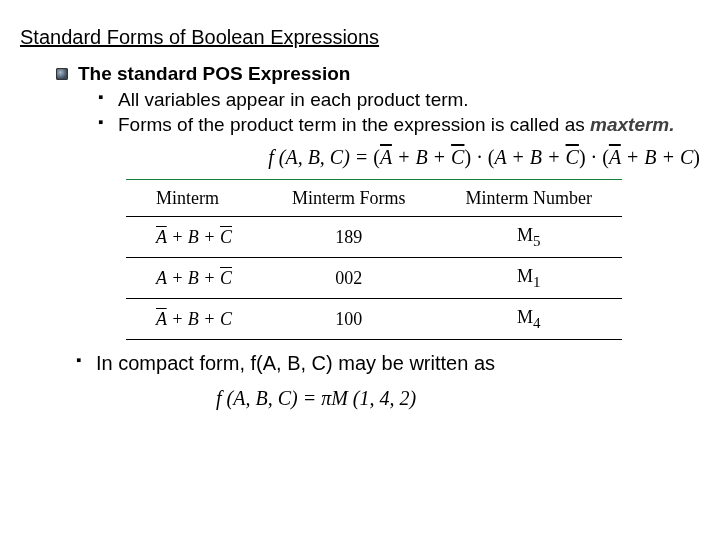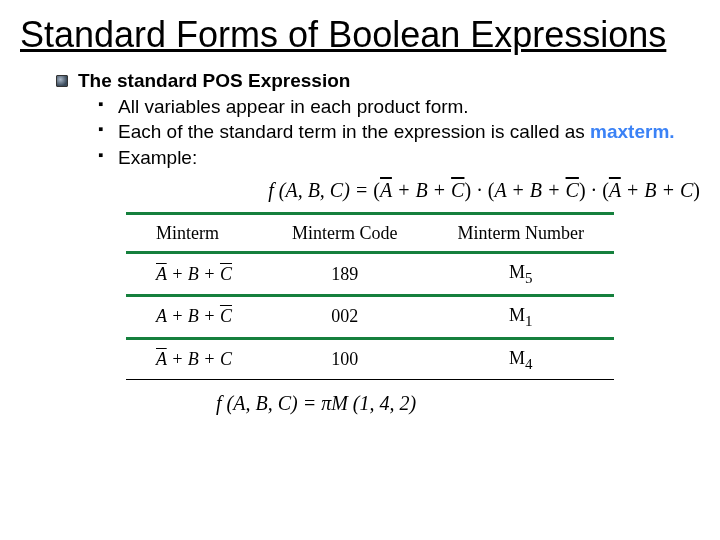--- a/index.html
+++ b/index.html
@@ -9,23 +9,23 @@
     height: 540px;
     font-family: Arial, Helvetica, sans-serif;
     background: #fff;
     color: #000;
     box-sizing: border-box;
   }
   .slide {
     padding: 10px 20px 10px 20px;
   }
   .title {
-    font-size: 36px;
+    font-size: 20px;
     text-decoration: underline;
-    margin: 4px 0 12px 0;
+    margin: 16px 0 12px 0;
     font-weight: normal;
   }
   .body {
     padding-left: 36px;
     font-size: 19px;
     line-height: 1.35;
   }
   .lvl1 {
     position: relative;
     padding-left: 22px;
@@ -48,21 +48,21 @@
     padding-left: 40px;
     margin: 0;
   }
   .lvl2::before {
     content: "\25AA";
     position: absolute;
     left: 20px;
     top: 0;
     font-size: 15px;
   }
-  .maxterm { color: #3b82f6; font-weight: bold; }
+  .maxterm { color: #404040; font-style: italic; font-weight: bold; }
   .eq-row {
     padding-left: 100px;
     margin: 6px 0 8px 0;
     font-family: "Times New Roman", Times, serif;
     font-size: 20px;
     text-align: right;
   }
   .eq-row2 {
     padding-left: 160px;
     margin: 8px 0 4px 0;
@@ -70,21 +70,21 @@
     font-size: 20px;
   }
   .ov { text-decoration: overline; }
   table.minterm {
     border-collapse: collapse;
     margin: 6px 0 10px 70px;
     font-family: "Times New Roman", Times, serif;
     font-size: 18px;
   }
   table.minterm th, table.minterm td {
-    border-top: 3px solid #15803d;
+    border-top: 1px solid #15803d;
     border-bottom: 1px solid #000;
     padding: 6px 30px;
     font-weight: normal;
     text-align: left;
   }
   table.minterm td { text-align: center; }
   table.minterm td.expr { text-align: center; }
   .lvl2-final {
     position: relative;
     padding-left: 40px;
@@ -105,58 +105,58 @@
 
 <div class="slide">
 
   <h1 class="title">Standard Forms of Boolean Expressions</h1>
 
   <div class="body">
 
     <div class="lvl1">
       <span class="lvl1-head">The standard POS Expression</span>
 
-      <div class="lvl2">All variables appear in each product form.</div>
+      <div class="lvl2">All variables appear in each product term.</div>
       <div class="lvl2">
-        <span>Each of the standard term in the expression is called as</span>
+        <span>Forms of the product term in the expression is called as</span>
         <span class="maxterm">maxterm.</span>
       </div>
-      <div class="lvl2">Example:</div>
     </div>
 
     <div class="eq-row">
       <i><span>f (A, B, C) = </span></i>
       <span>(</span><i><span class="ov">A</span><span> + B + </span><span class="ov">C</span></i><span>)</span><span> · </span><span>(</span><i><span>A + B + </span><span class="ov">C</span></i><span>)</span><span> · </span><span>(</span><i><span class="ov">A</span><span> + B + C</span></i><span>)</span>
     </div>
 
     <table class="minterm">
       <tbody>
           <tr>
         <th>Minterm</th>
-        <th>Minterm Code</th>
+        <th>Minterm Forms</th>
         <th>Minterm Number</th>
       </tr>
       <tr>
         <td class="expr"><i><span class="ov">A</span> + <i>B</i> + <span class="ov">C</span></i></td>
         <td>189</td>
         <td><span>M</span><sub>5</sub></td>
       </tr>
       <tr>
         <td class="expr"><i>A + B + <span class="ov">C</span></i></td>
         <td>002</td>
         <td><span>M</span><sub>1</sub></td>
       </tr>
       <tr>
         <td class="expr"><i><span class="ov">A</span> + B + C</i></td>
         <td>100</td>
         <td><span>M</span><sub>4</sub></td>
       </tr>
     </tbody>
       </table>
 
+    <div class="lvl2-final">In compact form, f(A, B, C) may be written as</div>
 
 
     <div class="eq-row2">
       <i><span>f (A, B, C) = </span></i><span class="pi">π</span><i><span>M (1, 4, 2)</span></i>
     </div>
 
   </div>
 </div>
 
 </body></html>

